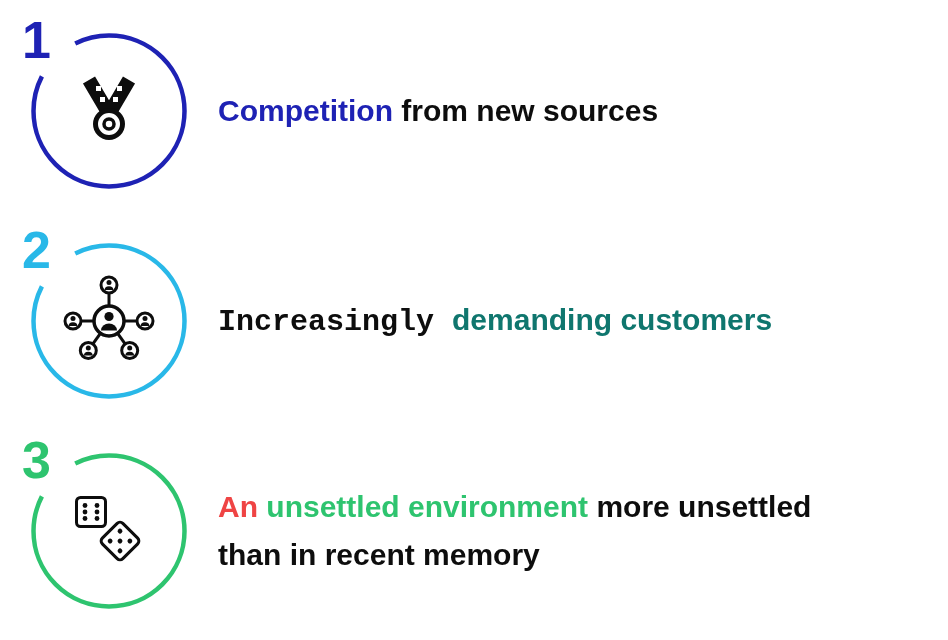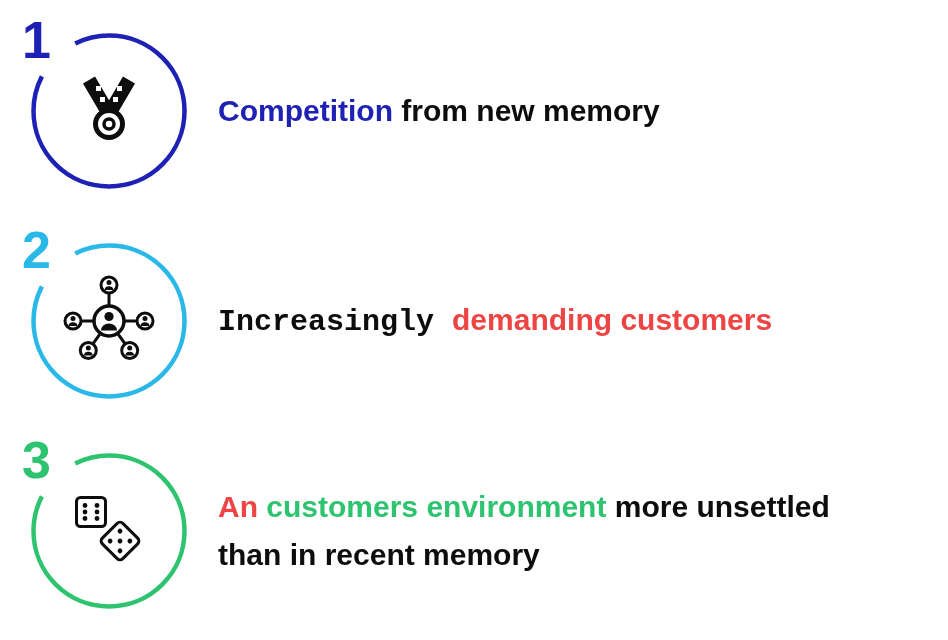--- a/index.html
+++ b/index.html
@@ -64,21 +64,21 @@
         <rect x="19" y="19" width="5" height="5"></rect>
         <rect x="36" y="8" width="5" height="5"></rect>
         <rect x="32" y="19" width="5" height="5"></rect>
       </g>
       <circle cx="28" cy="46" r="13.5" fill="#ffffff" stroke="#0d0d0d" stroke-width="5"></circle>
       <circle cx="28" cy="46" r="5" fill="none" stroke="#0d0d0d" stroke-width="3.5"></circle>
     </g>
   </svg>
 
   <div class="caption">
-      <span class="cap-line"><span style="color: rgb(30, 34, 180); text-align: center;">Competition</span><span style="color: rgb(13, 13, 13);"> from new memory</span></span>
+      <span class="cap-line"><span style="color: rgb(30, 34, 180); text-align: center;">Competition</span><span style="color: rgb(13, 13, 13);"> from new sources</span></span>
     </div>
 </section>
 
 <section class="row row-2">
   <div class="number" style="color: rgb(41, 184, 232);">2</div>
 
   <svg class="ring" viewBox="0 0 158 158">
     <circle class="ring-arc" cx="79" cy="79" r="75.5" style="stroke: rgb(41, 184, 232);"></circle>
     <g transform="translate(79,79)">
       <g stroke="#0d0d0d" stroke-width="3">
@@ -113,21 +113,21 @@
       </g>
       <g transform="translate(20.7,29.5)">
         <circle r="8" fill="#ffffff" stroke="#0d0d0d" stroke-width="3"></circle>
         <circle cy="-2.4" r="2.5" fill="#0d0d0d"></circle>
         <path d="M-4.4 5 a4.4 3.8 0 0 1 8.8 0 Z" fill="#0d0d0d"></path>
       </g>
     </g>
   </svg>
 
   <div class="caption">
-      <span class="cap-line"><span style="color: rgb(13, 13, 13); font-family: Liberation Mono, monospace;">Increasingly </span><span style="color: #ef4444;">demanding customers</span></span>
+      <span class="cap-line"><span style="color: rgb(13, 13, 13); font-family: Liberation Mono, monospace;">Increasingly </span><span style="color: #0f766e;">demanding customers</span></span>
     </div>
 </section>
 
 <section class="row row-3">
   <div class="number" style="color: rgb(46, 196, 111);">3</div>
 
   <svg class="ring" viewBox="0 0 158 158">
     <circle class="ring-arc" cx="79" cy="79" r="75.5" style="stroke: rgb(46, 196, 111);"></circle>
     <g transform="translate(45,44)">
       <rect x="1.5" y="1.5" width="29" height="29" rx="4" fill="#ffffff" stroke="#0d0d0d" stroke-width="3"></rect>
@@ -146,15 +146,15 @@
             <circle cx="7" cy="-7" r="2.4"></circle>
           <circle cx="0" cy="0" r="2.4"></circle>
           <circle cx="-7" cy="7" r="2.4"></circle>
             <circle cx="7" cy="7" r="2.4"></circle>
         </g>
       </g>
     </g>
   </svg>
 
   <div class="caption">
-      <span class="cap-line"><span style="color: #ef4444;">An </span><span style="color: rgb(46, 196, 111);">customers environment</span><span style="color: rgb(13, 13, 13);"> more unsettled than in recent memory</span></span>
+      <span class="cap-line"><span style="color: #ef4444;">An </span><span style="color: rgb(46, 196, 111);">unsettled environment</span><span style="color: rgb(13, 13, 13);"> more unsettled than in recent memory</span></span>
     </div>
 </section>
 
 </body></html>

